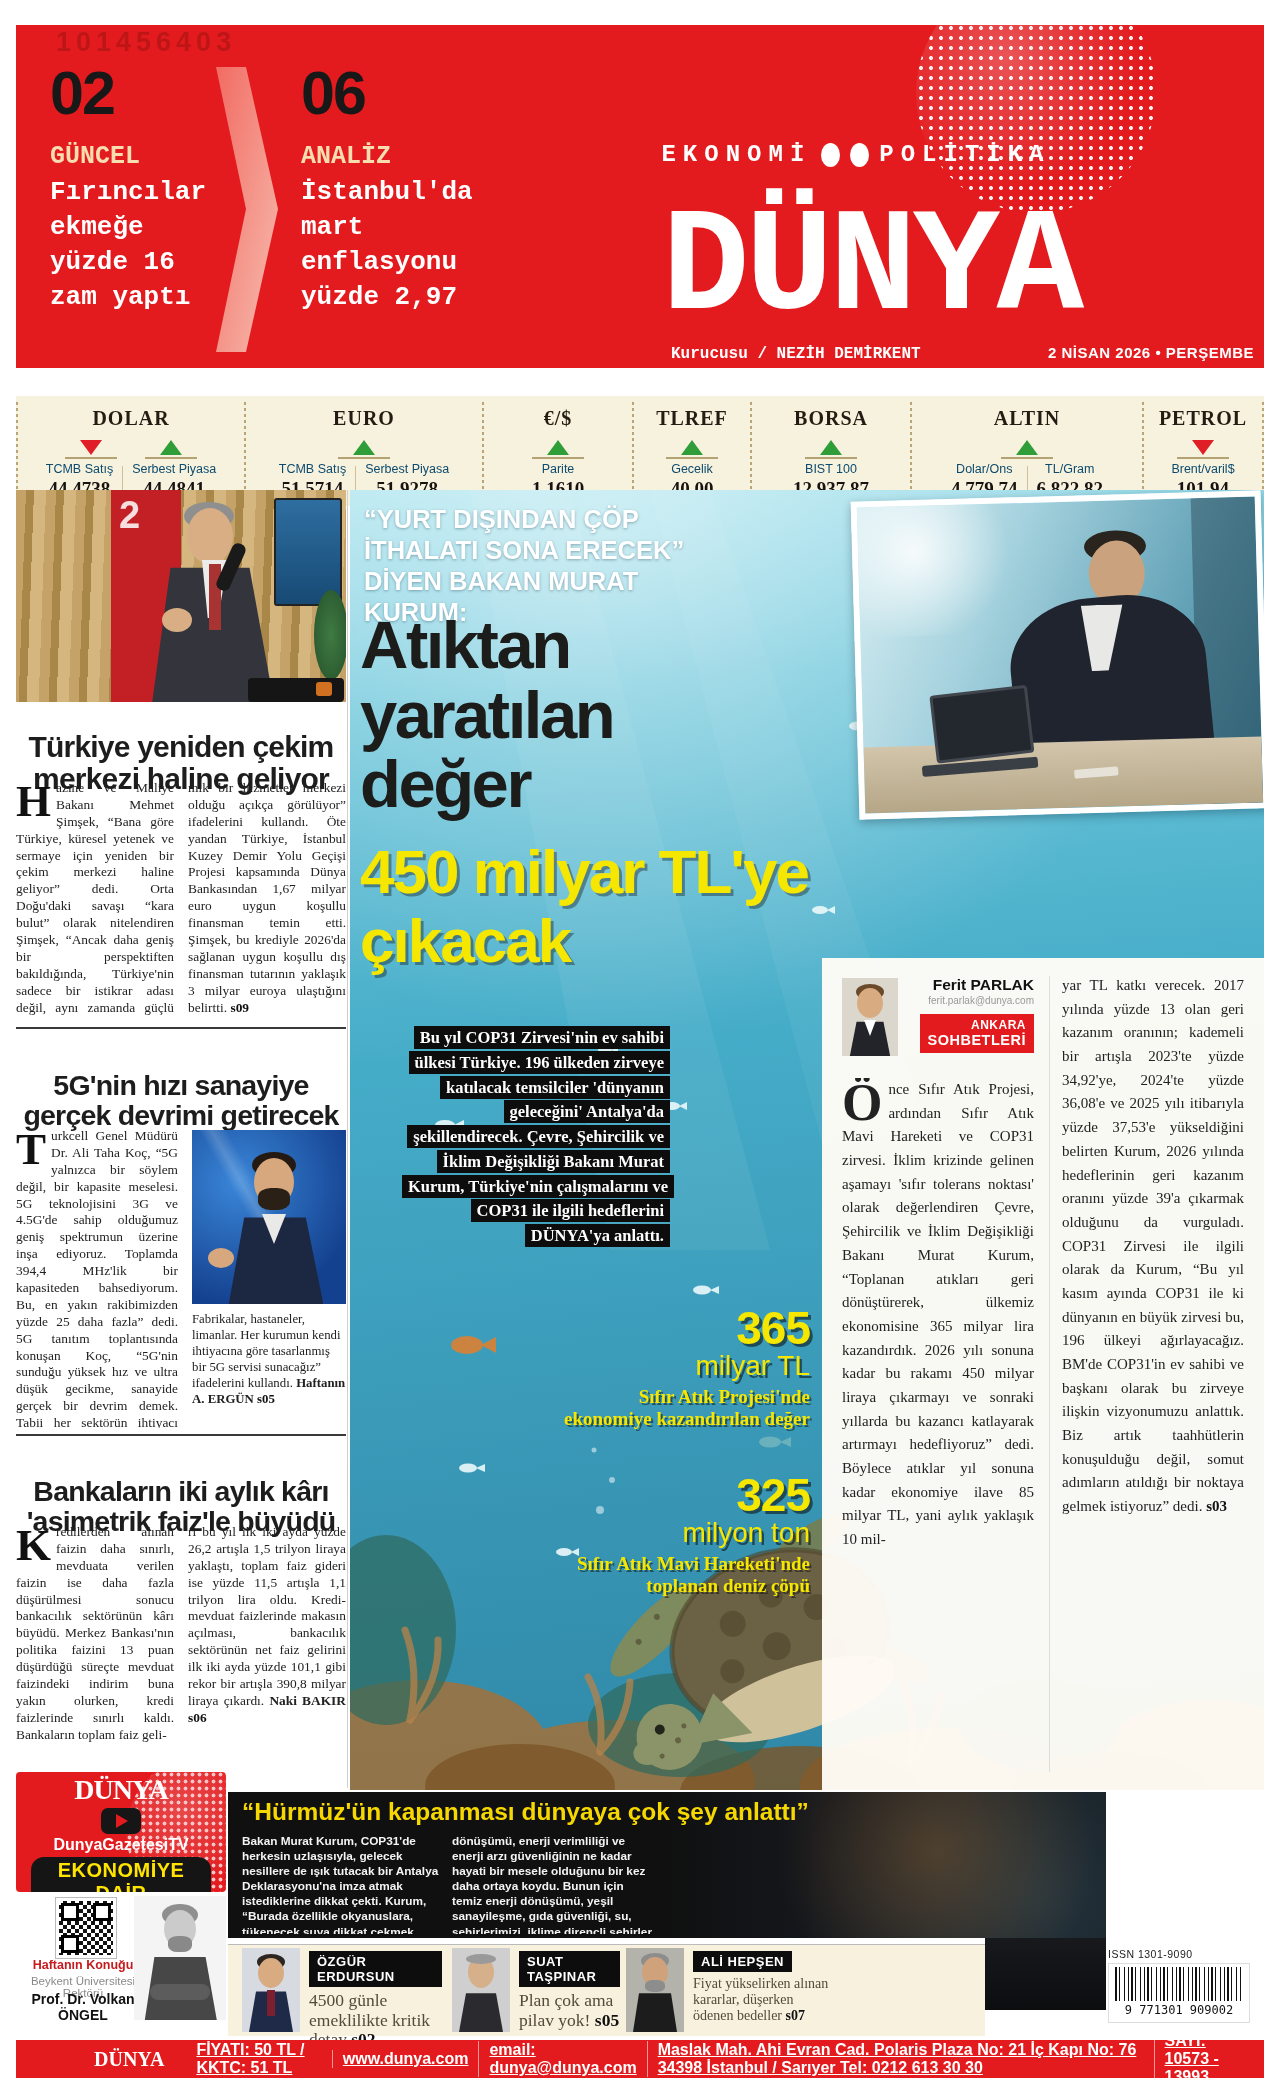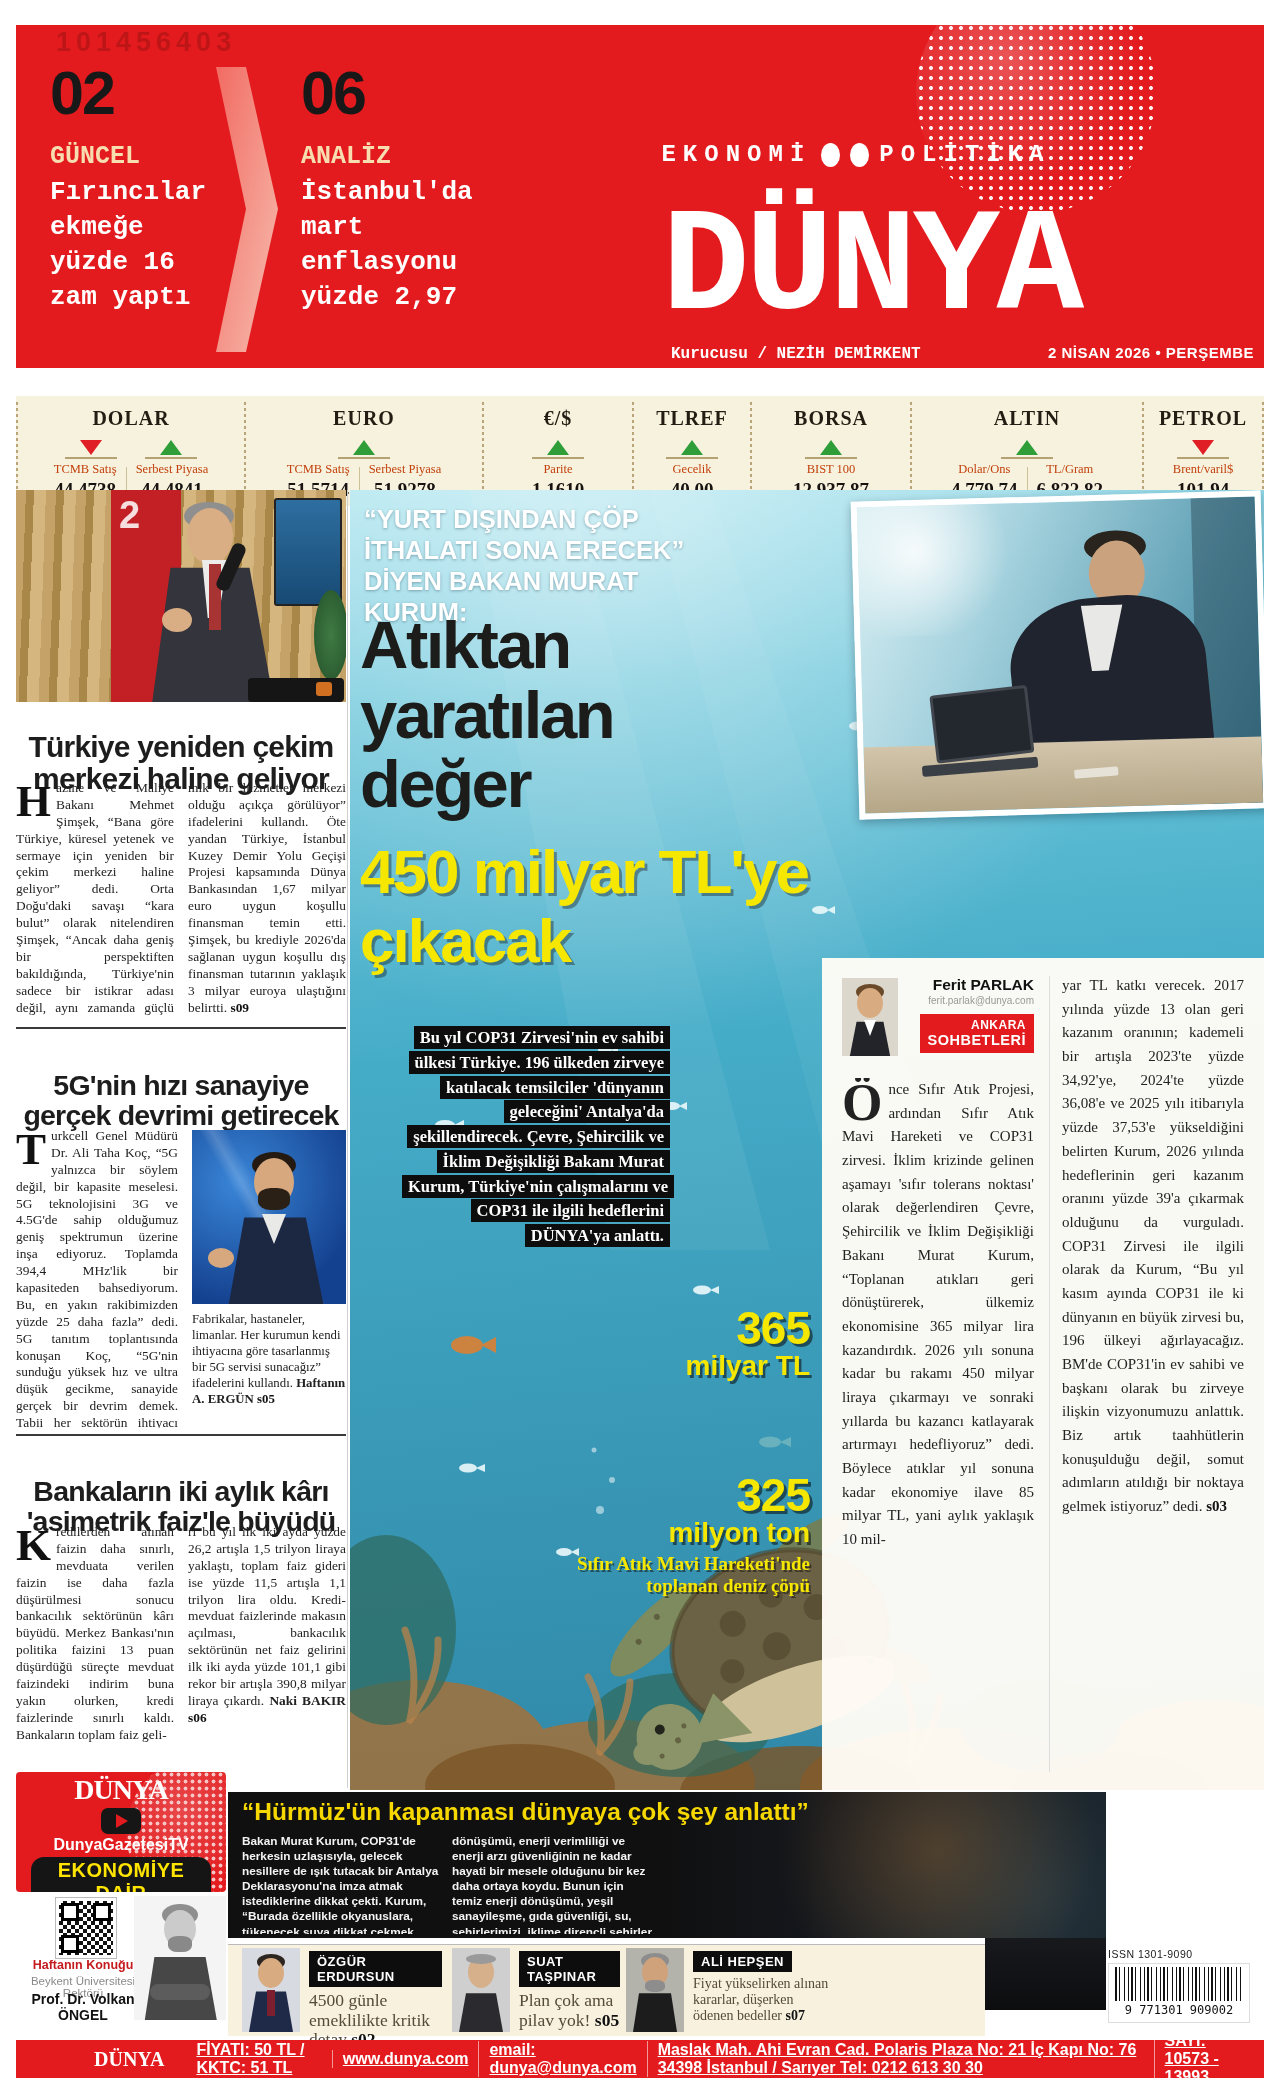--- a/index.html
+++ b/index.html
@@ -32,21 +32,21 @@
   .tsep{width:2px;background:repeating-linear-gradient(#b9a478 0 3px, rgba(0,0,0,0) 3px 6px);margin:6px 0;}
   .titem{padding-top:11px;text-align:center;}
   .tname{font-family:"Liberation Serif",serif;font-weight:bold;font-size:20px;color:#241c12;letter-spacing:1px;}
   .arrows{display:flex;justify-content:space-evenly;align-items:flex-end;height:24px;margin:5px 18px 3px;}
   .tricell{border-bottom:2px solid #b5a274;padding:0 15px 2px;display:flex;}
   .tri{width:0;height:0;border-left:11px solid rgba(0,0,0,0);border-right:11px solid rgba(0,0,0,0);}
   .tri.up{border-bottom:15px solid #2f9e39;}
   .tri.down{border-top:15px solid #df1e25;}
   .tqrow{display:flex;justify-content:center;align-items:flex-end;}
   .tq{text-align:center;padding:0 9px;}
-  .tlabel{font-family:Liberation Serif, serif;font-size:12.5px;color:#c2410c;}
+  .tlabel{font-family:Liberation Sans, sans-serif;font-size:12.5px;color:#0c4a6e;}
   .tvalue{font-family:"Liberation Serif",serif;font-size:19px;font-weight:bold;color:#171310;margin-top:2px;}
   .tqd{width:1px;height:32px;background:#cdbf98;margin-bottom:2px;}
   
   .vrule{left:347px;top:490px;width:1px;height:1298px;background:#cfcfcf;}
   .lhead{left:16px;width:330px;text-align:center;font-weight:bold;color:#1d1d1d;line-height:1.07;letter-spacing:-0.8px;}
   .lbody{left:16px;width:330px;}
   .lcol{position:absolute;top:0;font-family:"Liberation Serif",serif;font-size:13.4px;line-height:1.26;color:#222;overflow:hidden;}
   .dropcap{float:left;font-family:"Liberation Serif",serif;font-weight:bold;font-size:45px;line-height:.82;margin:3px 5px 0 0;color:#111;}
   .lref{font-weight:bold;color:#111;}
   .hrule{left:16px;width:330px;height:2px;background:#3a3a3a;}
@@ -60,21 +60,21 @@
   .kicker{left:14px;top:14px;width:356px;font-size:25.5px;font-weight:bold;color:#fff;line-height:1.21;
           text-shadow:0 1px 3px rgba(0,40,60,.35);z-index:3;}
   .hdark{left:10px;top:120px;width:430px;font-size:67px;font-weight:bold;color:#1c1c1a;line-height:1.04;letter-spacing:-2.5px;z-index:3;}
   .hyellow{left:10px;top:347px;width:500px;font-size:62px;font-weight:bold;color:#f6e700;line-height:1.12;
            letter-spacing:-2px;text-shadow:3px 3px 0 rgba(15,15,15,.38);z-index:3;}
   .blurb{left:40px;top:536px;width:268px;text-align:right;z-index:4;margin-left:12px;}
   .blurb span{background:#0d0d0d;color:#fff;font-family:"Liberation Serif",serif;font-weight:bold;
       font-size:16.5px;line-height:1.5;padding:2px 6px;box-decoration-break:clone;-webkit-box-decoration-break:clone;}
   .stat{width:250px;text-align:right;z-index:5;color:#f6e700;}
   .stat .big{font-size:46px;font-weight:bold;line-height:1;letter-spacing:-1px;text-shadow:3px 3px 0 rgba(10,10,10,.55);}
-  .stat .unit{font-size:28px;font-weight:bold;line-height:1.1;text-shadow:2.5px 2.5px 0 rgba(10,10,10,.55);}
+  .stat .unit{font-size:28px;font-weight:normal;line-height:1.1;text-shadow:2.5px 2.5px 0 rgba(10,10,10,.55);}
   .stat .cap{font-family:"Liberation Serif",serif;font-size:19px;font-weight:bold;line-height:1.18;margin-top:4px;
              text-shadow:2px 2px 0 rgba(10,10,10,.5);}
   .kurumph{left:505px;top:6px;width:398px;height:306px;border:6px solid #fff;box-shadow:0 3px 10px rgba(0,20,40,.3);
            transform:rotate(-1.6deg);z-index:2;overflow:hidden;
            background:linear-gradient(115deg,#d9eff3 0%,#a5d2de 32%,#5f9fb4 72%,#3f7f96 100%);}
   
   .rbox{left:472px;top:468px;width:442px;height:832px;background:rgba(255,252,246,.97);z-index:6;}
   .rcol{position:absolute;font-family:"Liberation Serif",serif;font-size:15px;line-height:1.58;color:#222;overflow:hidden;}
   .rdiv{position:absolute;left:227px;top:18px;width:1px;height:796px;background:#ddd;}
   .acard{position:absolute;left:20px;top:16px;width:192px;height:96px;}
@@ -502,20 +502,21 @@
     <div class="abs hdark">Atıktan yaratılan değer</div>
     <div class="abs hyellow">450 milyar TL'ye çıkacak</div>
 
     <div class="abs blurb">
       <span>Bu yıl COP31 Zirvesi'nin ev sahibi ülkesi Türkiye. 196 ülkeden zirveye katılacak temsilciler 'dünyanın geleceğini' Antalya'da şekillendirecek. Çevre, Şehircilik ve İklim Değişikliği Bakanı Murat Kurum, Türkiye'nin çalışmalarını ve COP31 ile ilgili hedeflerini DÜNYA'ya anlattı.</span>
     </div>
 
     <div class="abs stat" style="left:210px;top:815px;">
       <div class="big">365</div>
       <div class="unit">milyar TL</div>
+      <div class="cap">Sıfır Atık Projesi'nde ekonomiye kazandırılan değer</div>
     </div>
     <div class="abs stat" style="left:210px;top:982px;">
       <div class="big">325</div>
       <div class="unit">milyon ton</div>
       <div class="cap">Sıfır Atık Mavi Hareketi'nde toplanan deniz çöpü</div>
     </div>
 
     <div class="abs rbox">
       <div class="acard">
         <div class="ph" style="left:0;top:4px;width:56px;height:78px;background:#dcd7cc;">

